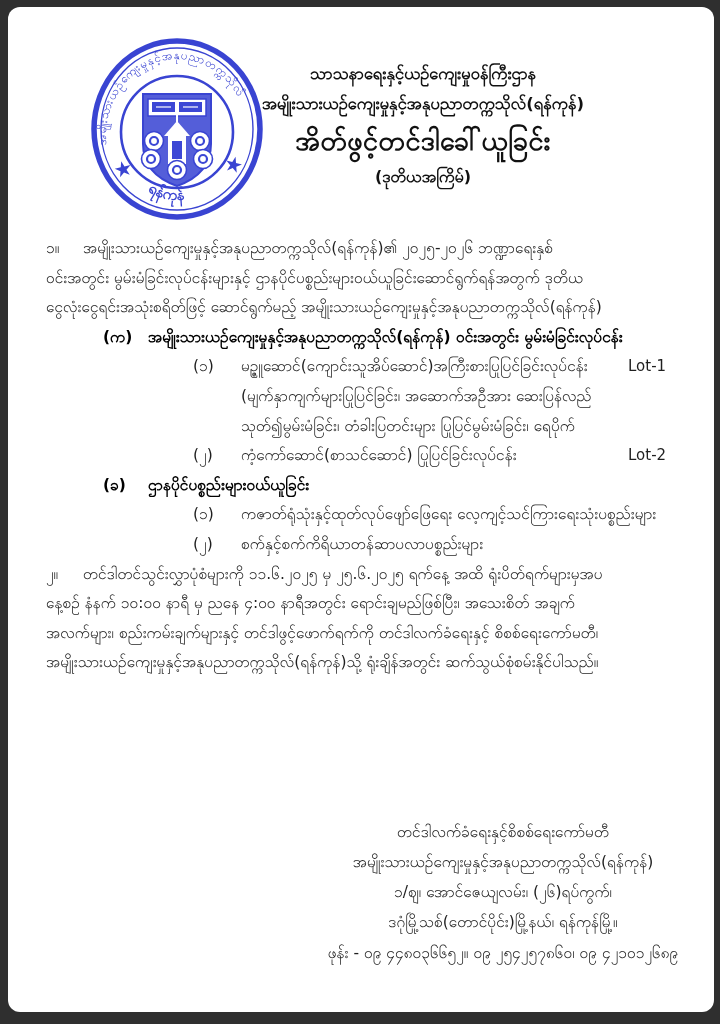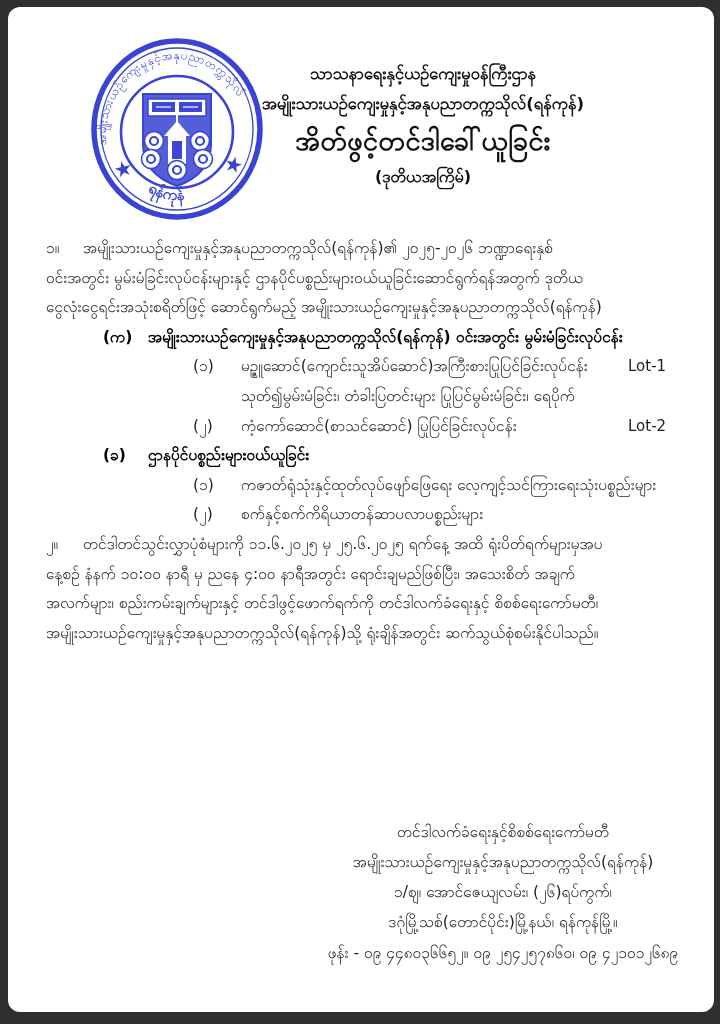--- a/index.html
+++ b/index.html
@@ -108,20 +108,21 @@
 
   <div class="doc">
 
     <div class="row"><span class="num n37">၁။</span><span>အမျိုးသားယဉ်ကျေးမှုနှင့်အနုပညာတက္ကသိုလ်(ရန်ကုန်)၏ ၂၀၂၅-၂၀၂၆ ဘဏ္ဍာရေးနှစ်</span></div>
     <div class="row">ဝင်းအတွင်း မွမ်းမံခြင်းလုပ်ငန်းများနှင့် ဌာနပိုင်ပစ္စည်းများဝယ်ယူခြင်းဆောင်ရွက်ရန်အတွက် ဒုတိယ</div>
     <div class="row">ငွေလုံးငွေရင်းအသုံးစရိတ်ဖြင့် ဆောင်ရွက်မည့် အမျိုးသားယဉ်ကျေးမှုနှင့်အနုပညာတက္ကသိုလ်(ရန်ကုန်)</div>
 
     <div class="row ind-section bold"><span class="num">(က)</span><span>အမျိုးသားယဉ်ကျေးမှုနှင့်အနုပညာတက္ကသိုလ်(ရန်ကုန်) ဝင်းအတွင်း မွမ်းမံခြင်းလုပ်ငန်း</span></div>
 
     <div class="row ind-item"><span class="num">(၁)</span><span>မဥ္ဇူဆောင်(ကျောင်းသူအိပ်ဆောင်)အကြီးစားပြုပြင်ခြင်းလုပ်ငန်း</span><span class="lot">Lot-1</span></div>
+    <div class="row ind-detail">(မျက်နှာကျက်များပြုပြင်ခြင်း၊ အဆောက်အဦအား ဆေးပြန်လည်</div>
     <div class="row ind-detail">သုတ်၍မွမ်းမံခြင်း၊ တံခါးပြတင်းများ ပြုပြင်မွမ်းမံခြင်း၊ ရေပိုက်</div>
 
     <div class="row ind-item"><span class="num">(၂)</span><span>ကံ့ကော်ဆောင်(စာသင်ဆောင်) ပြုပြင်ခြင်းလုပ်ငန်း</span><span class="lot">Lot-2</span></div>
 
     <div class="row ind-section bold"><span class="num">(ခ)</span><span>ဌာနပိုင်ပစ္စည်းများဝယ်ယူခြင်း</span></div>
 
     <div class="row ind-item"><span class="num">(၁)</span><span>ကဇာတ်ရုံသုံးနှင့်ထုတ်လုပ်ဖျော်ဖြေရေး လေ့ကျင့်သင်ကြားရေးသုံးပစ္စည်းများ</span></div>
     <div class="row ind-item"><span class="num">(၂)</span><span>စက်နှင့်စက်ကိရိယာတန်ဆာပလာပစ္စည်းများ</span></div>
 
     <div class="row"><span class="num n37">၂။</span><span>တင်ဒါတင်သွင်းလွှာပုံစံများကို ၁၁.၆.၂၀၂၅ မှ ၂၅.၆.၂၀၂၅ ရက်နေ့ အထိ ရုံးပိတ်ရက်များမှအပ</span></div>

